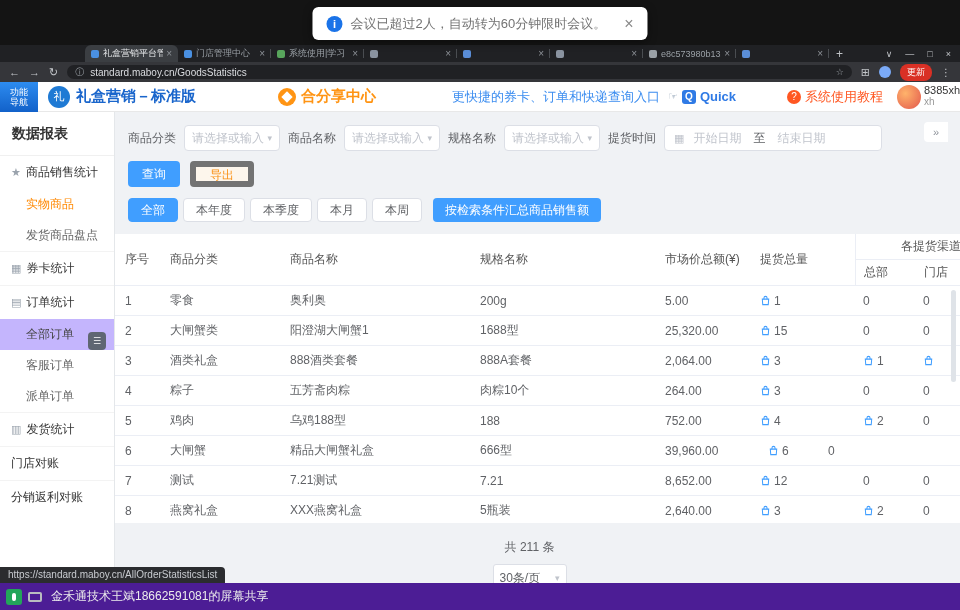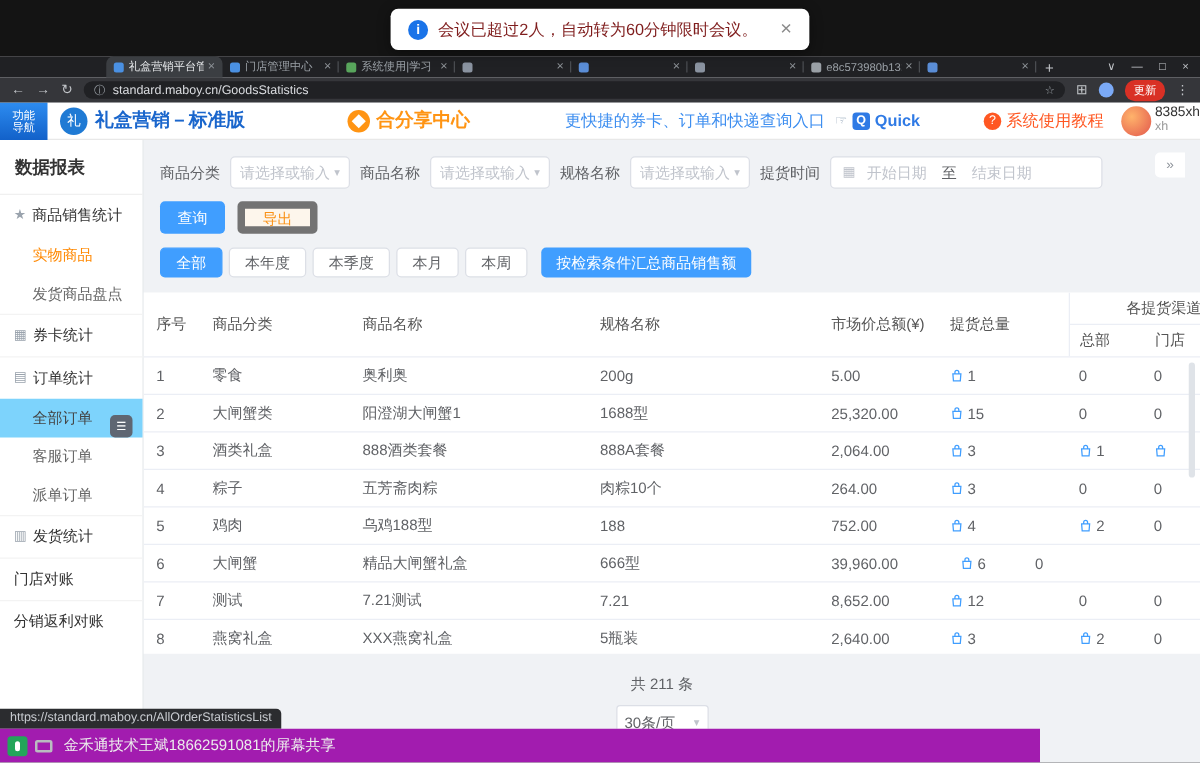--- a/index.html
+++ b/index.html
@@ -9,21 +9,21 @@
 
   .screen { position:relative; width:960px; height:610px; overflow:hidden; background:#f0f2f5; }
 
   
   .meeting-topbar { position:absolute; top:0; left:0; width:960px; height:45px; background:#141414; z-index:5; }
   .toast { position:absolute; top:7px; left:50%; transform:translateX(-50%); height:33px; background:#fff;
            border-radius:6px; box-shadow:0 2px 10px rgba(0,0,0,.4); display:flex; align-items:center;
            padding:0 14px; white-space:nowrap; z-index:20; }
   .toast-icon { width:16px; height:16px; border-radius:50%; background:#1a73e8; color:#fff; font-size:11px;
                 font-weight:bold; display:flex; align-items:center; justify-content:center; margin-right:8px; flex:none; }
-  .toast-text { font-size:13px; color:#7f1d1d; }
+  .toast-text { font-size:13px; color:#737373; }
   .toast-close { margin-left:18px; color:#8a8a8a; font-size:16px; line-height:1; cursor:pointer; }
 
   
   .tabbar { position:absolute; top:45px; left:0; width:960px; height:17px; background:#202124;
             display:flex; align-items:center; padding-left:85px; z-index:4; }
   .tab { width:93px; height:17px; display:flex; align-items:center; padding:0 6px; border-radius:6px 6px 0 0;
          position:relative; cursor:pointer; flex:none; }
   .tab .favicon { width:8px; height:8px; border-radius:2px; margin-right:4px; flex:none; background:#5a8dd6; }
   .tab-title { font-size:9px; color:#9aa0a6; white-space:nowrap; overflow:hidden; flex:1; }
   .tab-close { font-size:10px; color:#8d9297; margin-left:3px; line-height:1; }
@@ -79,21 +79,21 @@
   .content { position:absolute; top:112px; left:0; width:960px; height:471px; background:#f0f2f5; overflow:hidden; }
 
   .sidebar { position:absolute; top:0; left:0; width:115px; height:100%; background:#fff; border-right:1px solid #e4e7ea; }
   .sb-title { font-size:14px; font-weight:bold; color:#333; padding:13px 0 12px 12px; border-bottom:1px solid #f0f0f0; }
   .sb-group { display:flex; align-items:center; gap:5px; padding:8px 0 8px 11px; font-size:12px; color:#333;
               border-top:1px solid #f3f3f3; cursor:pointer; }
   .sb-group.first { border-top:none; }
   .sb-group .ic { color:#9aa3ad; font-size:11px; line-height:1; }
   .sb-child { padding:7px 0 7px 26px; font-size:12px; color:#666; cursor:pointer; }
   .sb-child.active { color:#ff8800; }
-  .sb-child.hovered { background:#7dd3fc; color:#444; }
+  .sb-child.hovered { background:#c4b5fd; color:#444; }
   .drag-handle { position:absolute; left:88px; top:220px; width:18px; height:18px; border-radius:4px;
                  background:#5f6672; color:#fff; font-size:9px; display:flex; align-items:center;
                  justify-content:center; z-index:6; cursor:grab; }
 
   .main { position:absolute; left:115px; top:0; right:0; bottom:0; }
   .collapse-btn { position:absolute; top:10px; right:12px; width:24px; height:20px; background:#fff;
                   border-radius:4px 0 0 4px; color:#8f949b; display:flex; align-items:center;
                   justify-content:center; font-size:11px; cursor:pointer; }
 
   .filters { display:flex; align-items:center; gap:8px; padding:13px 0 0 13px; }
@@ -149,21 +149,21 @@
               font-size:12px; color:#606266; background:transparent; border:none; cursor:pointer; }
   .page-btn.active { color:#409eff; font-weight:bold; }
   .goto-input { width:28px; height:24px; border:1px solid #dcdfe6; border-radius:3px; text-align:center;
                 font-size:12px; color:#606266; background:#fff; }
 
   
   .status-bubble { position:absolute; left:0; bottom:27px; background:#2b2c2f; color:#c8cbd0; font-size:10px;
                    padding:2px 8px 3px; border-radius:0 4px 0 0; z-index:6; white-space:nowrap; }
 
   
-  .sharebar { position:absolute; bottom:0; left:0; width:832px; height:27px; background:#a21caf;
+  .sharebar { position:absolute; bottom:0; left:0; width:960px; height:27px; background:#4c1d95;
               display:flex; align-items:center; padding-left:6px; gap:6px; z-index:6; }
   .mic-wrap { width:16px; height:16px; border-radius:3px; background:#23a55a; display:flex; align-items:center;
               justify-content:center; flex:none; }
   .mic-glyph { width:4px; height:8px; background:#fff; border-radius:2px; }
   .cam-ic { width:14px; height:10px; border:2px solid #b9bcc0; border-radius:2px; flex:none; }
   .share-text { color:#ececec; font-size:12px; margin-left:3px; white-space:nowrap; }
 </style>
 </head>
 <body>
 

